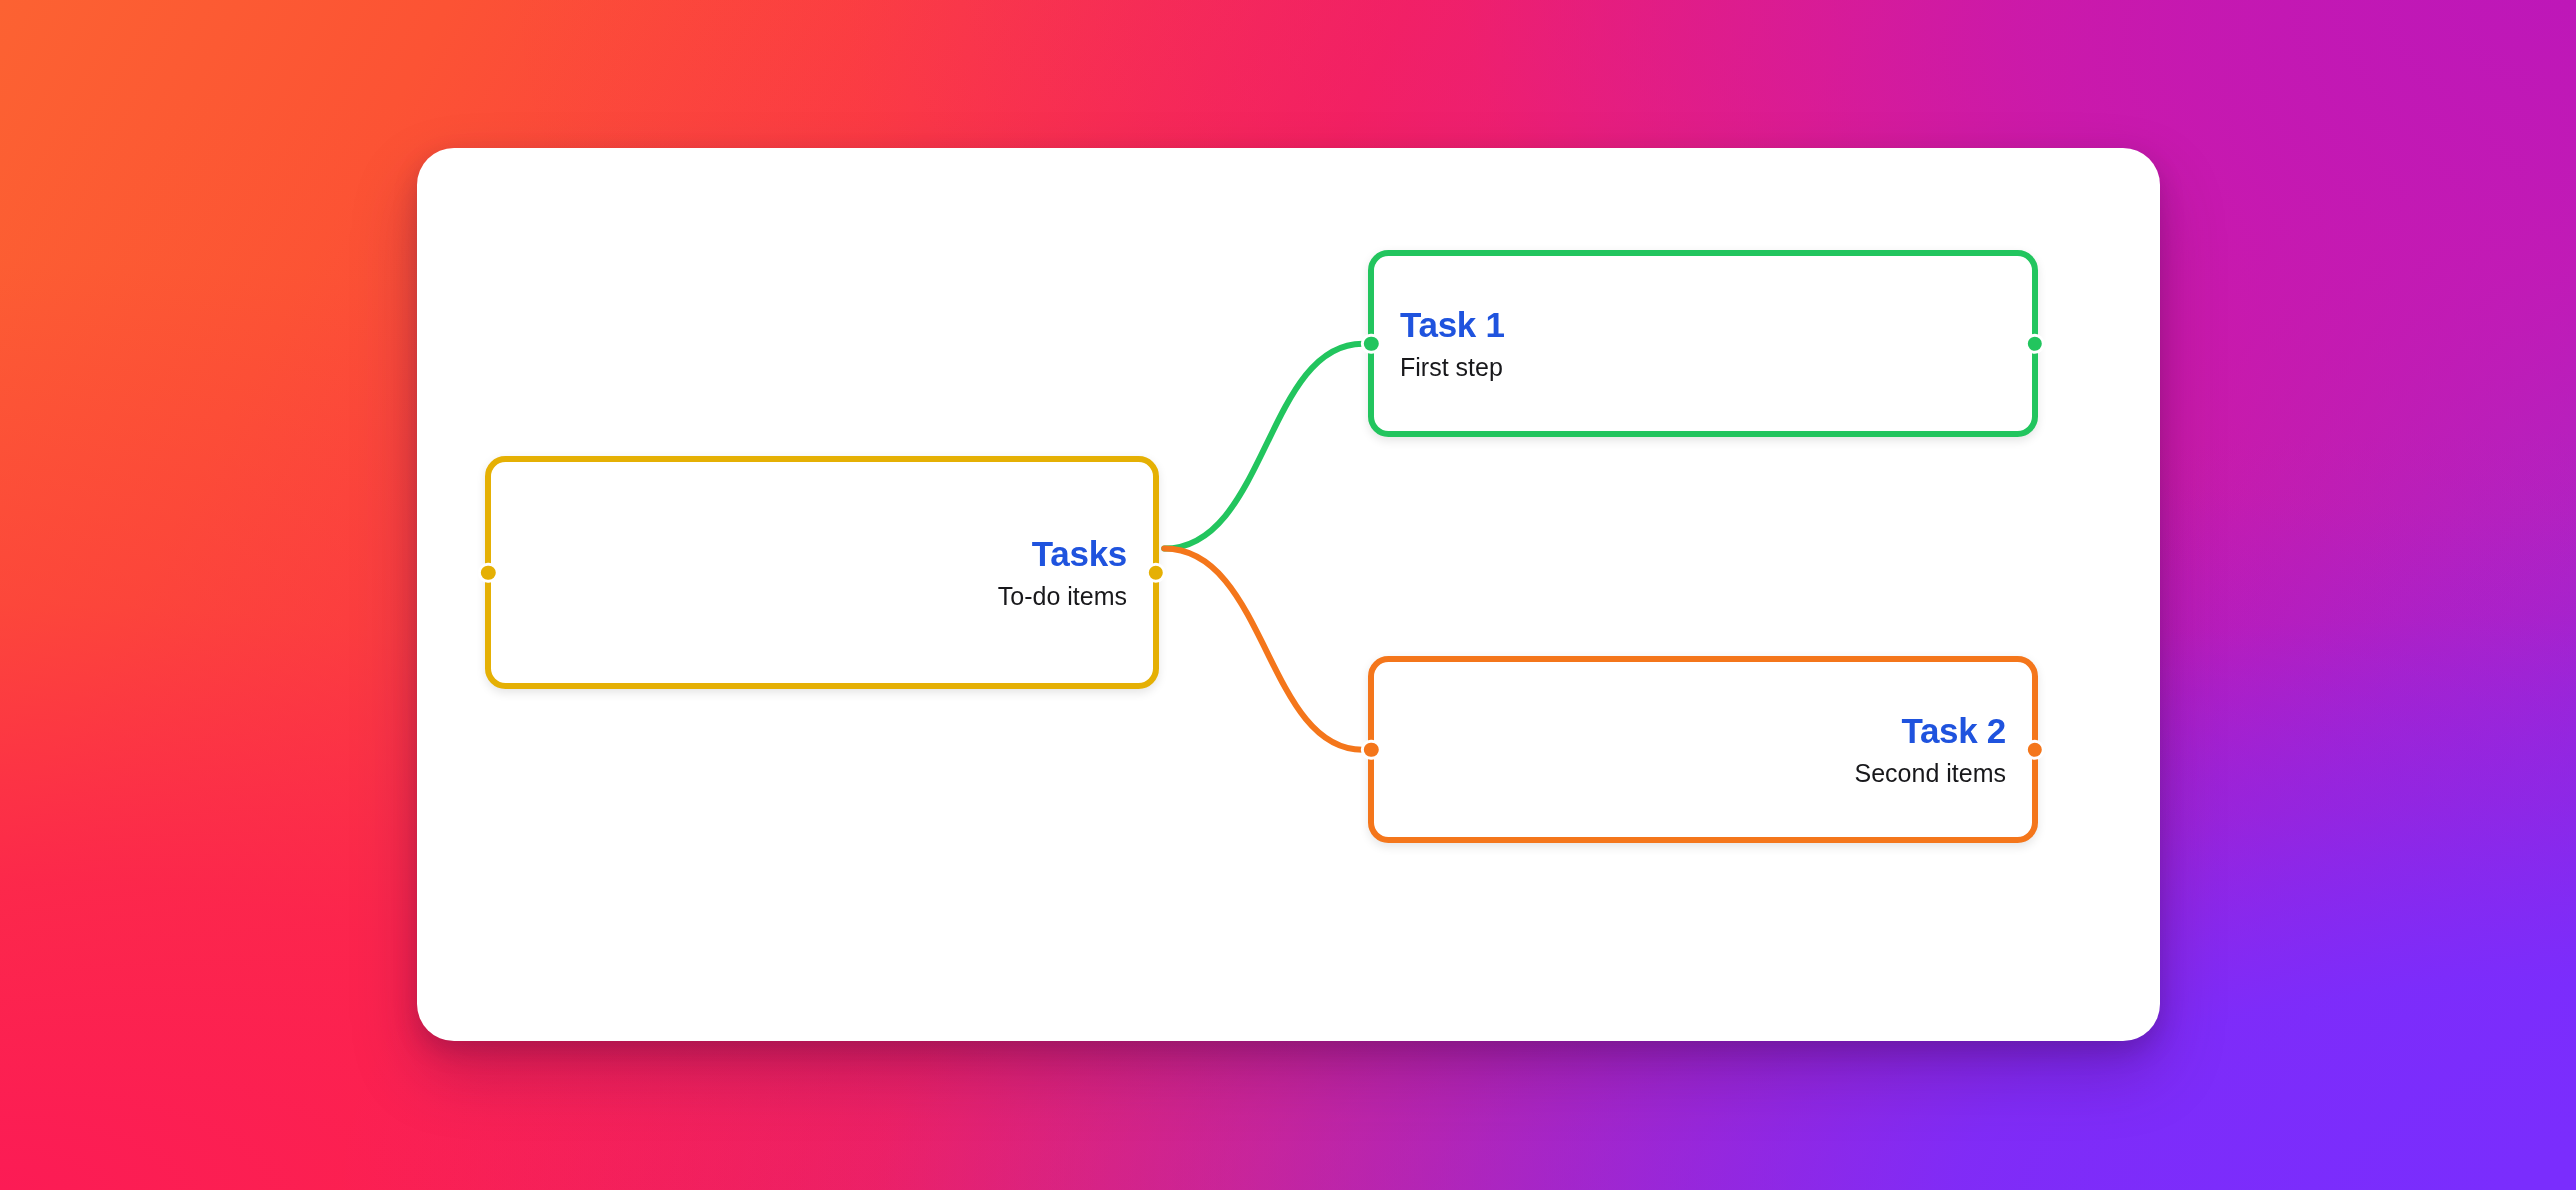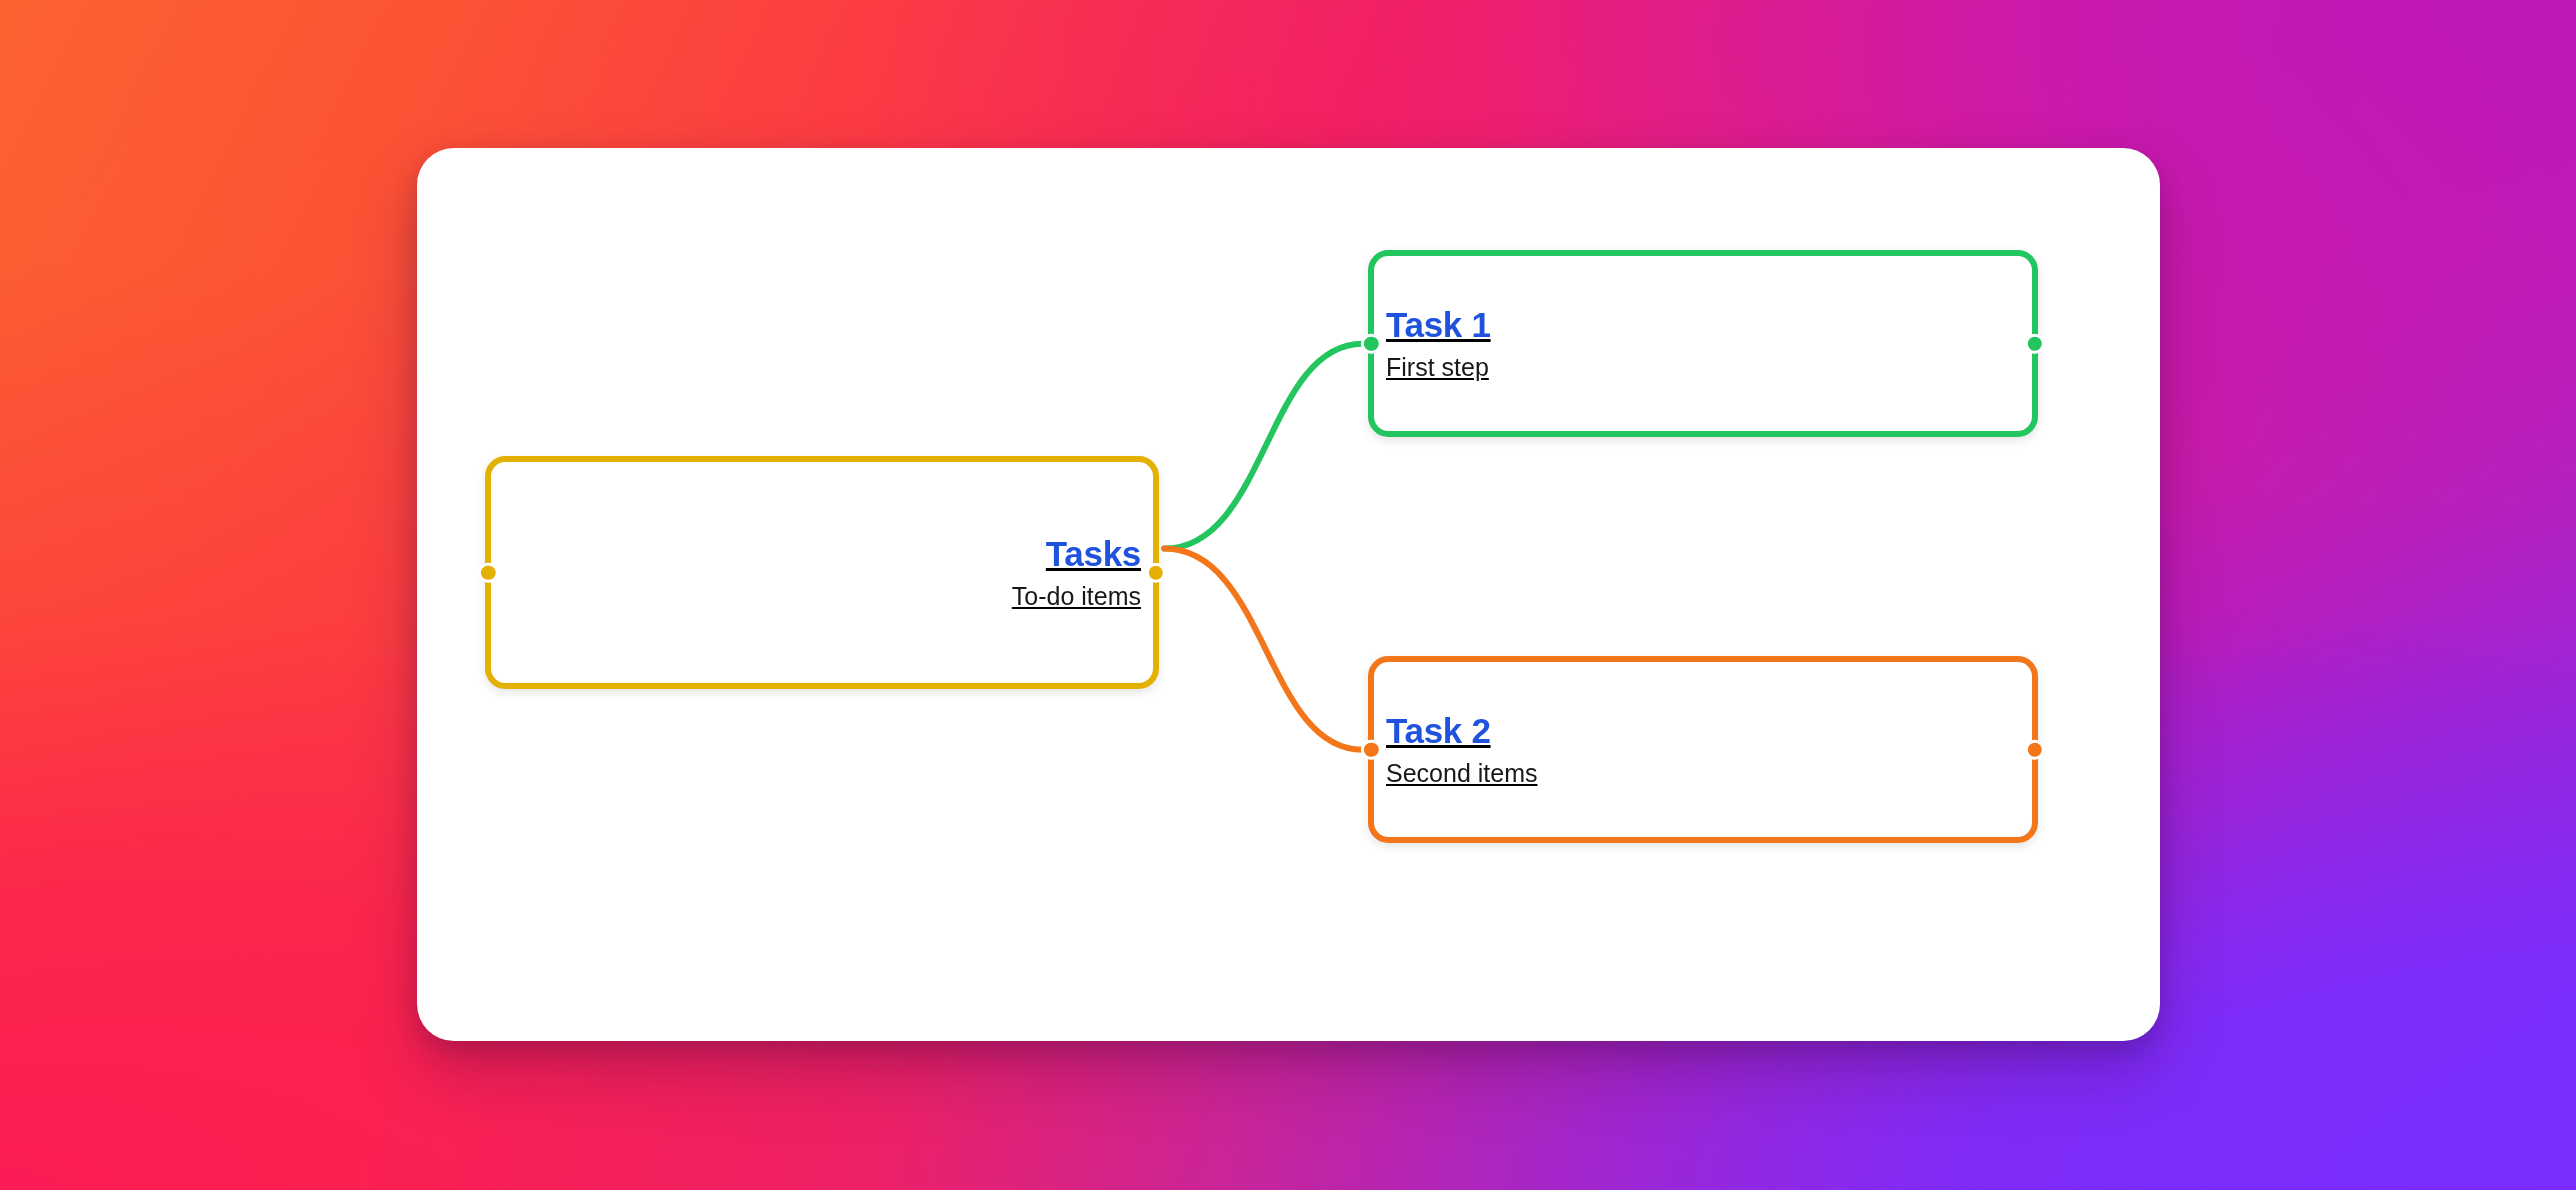--- a/index.html
+++ b/index.html
@@ -31,24 +31,23 @@
     pointer-events:none;
   }
 
   
   .node {
     position:absolute;
     background:#ffffff;
     border-style:solid;
     border-width:6.5px;
     border-radius:20.4px;
-    padding:0 12px;
+    padding:0 26px;
     display:flex; flex-direction:column; justify-content:center;
     box-shadow:0 3.7px 9.3px rgba(0,0,0,0.10);
-    text-decoration:underline;
   }
   .node-title {
     color:#1F53DE;
     font-size:35px;
     font-weight:bold;
     line-height:1.12;
     letter-spacing:-0.3px;
     white-space:nowrap;
   }
   .node-subtitle {
@@ -56,21 +55,21 @@
     font-size:25px;
     font-weight:normal;
     line-height:1.15;
     margin-top:8.3px;
     white-space:nowrap;
   }
 
   
   #node-tasks  { left:68px;   top:308px; width:674px; height:233px; border-color:#E5B004;align-items:flex-end; }
   #node-task1  { left:951px; top:102px; width:670px; height:187px; border-color:#22C55E; }
-  #node-task2  { left:951px; top:508px; width:670px; height:187px; border-color:#F4761B; }
+  #node-task2  { left:951px; top:508px; width:670px; height:187px; border-color:#F4761B;align-items:flex-end; }
 
   
   .handle {
     position:absolute;
     width:20.4px; height:20.4px;
     border-radius:50%;
     border:3.7px solid #ffffff;
     top:50%;
     transform:translate(-50%,-50%);
     z-index:5;

